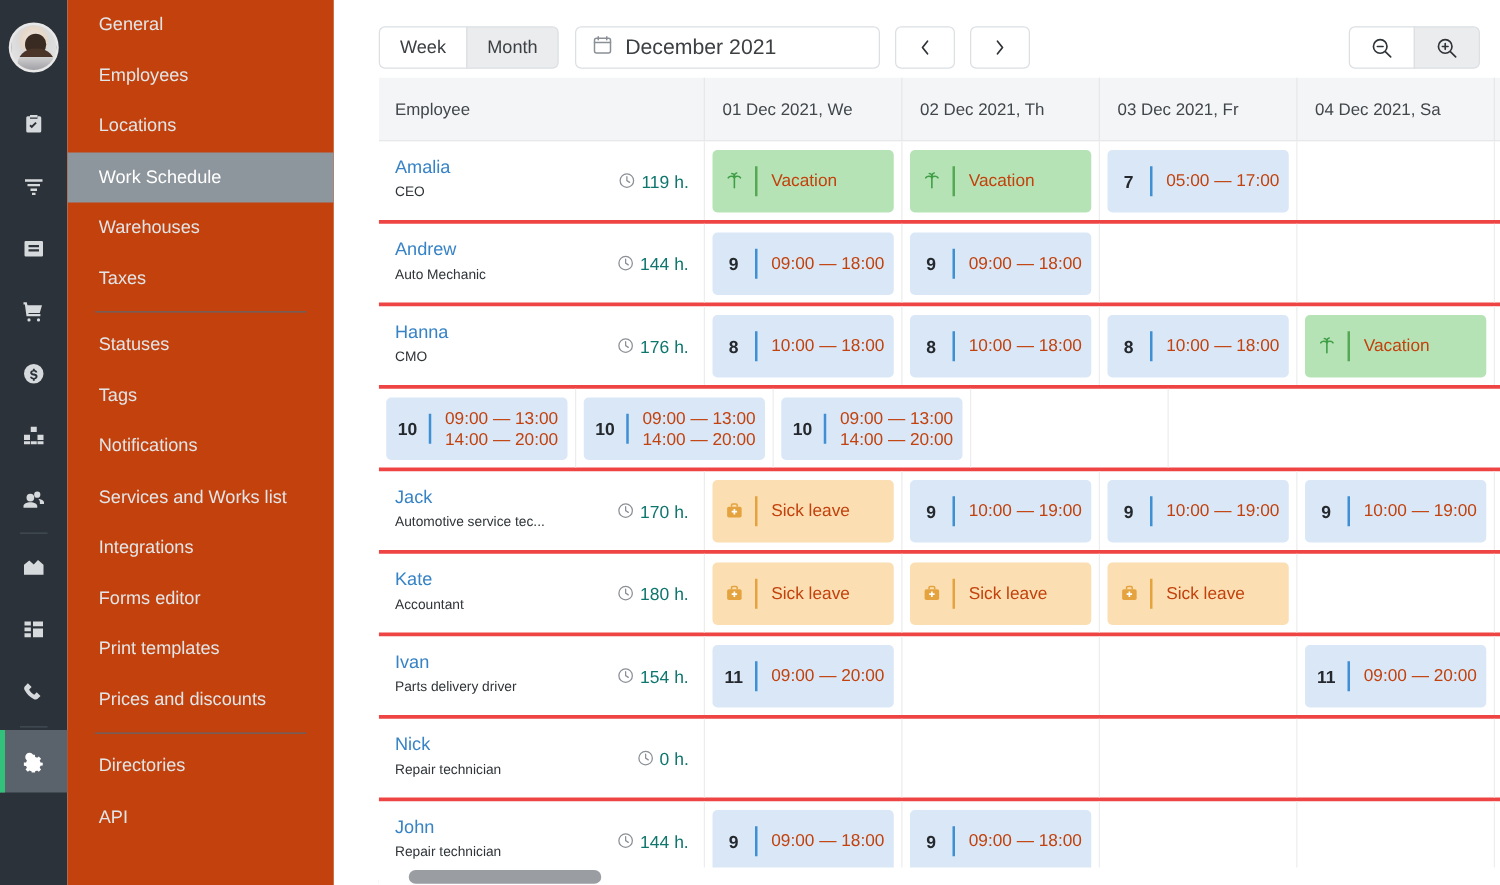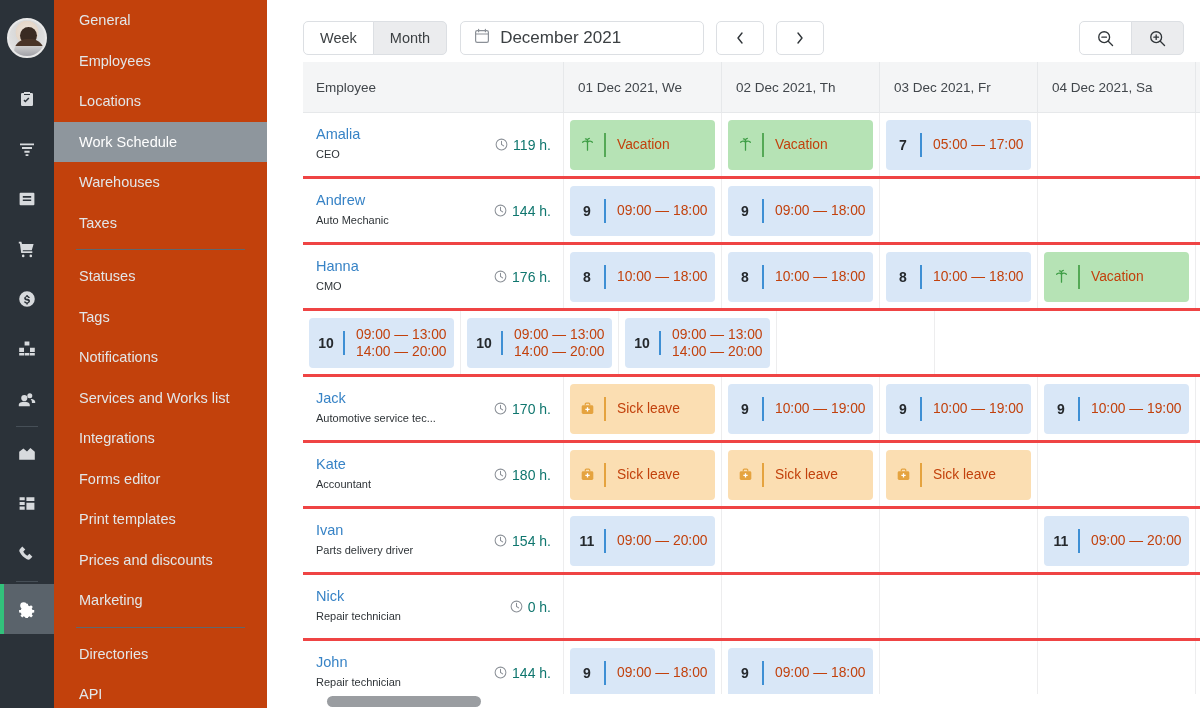--- a/index.html
+++ b/index.html
@@ -270,21 +270,20 @@
         <div class="menu-item">Taxes</div>
         <div class="menu-divider"></div>
         <div class="menu-item">Statuses</div>
         <div class="menu-item">Tags</div>
         <div class="menu-item">Notifications</div>
         <div class="menu-item">Services and Works list</div>
         <div class="menu-item">Integrations</div>
         <div class="menu-item">Forms editor</div>
         <div class="menu-item">Print templates</div>
         <div class="menu-item">Prices and discounts</div>
-        <div class="menu-item">Marketing</div>
         <div class="menu-divider"></div>
         <div class="menu-item">Directories</div>
         <div class="menu-item">API</div>
       </div>
   </div>
   <div class="menu-scroll-track">
     <div class="menu-scroll-thumb"></div>
   </div>
 
   <div class="main">

